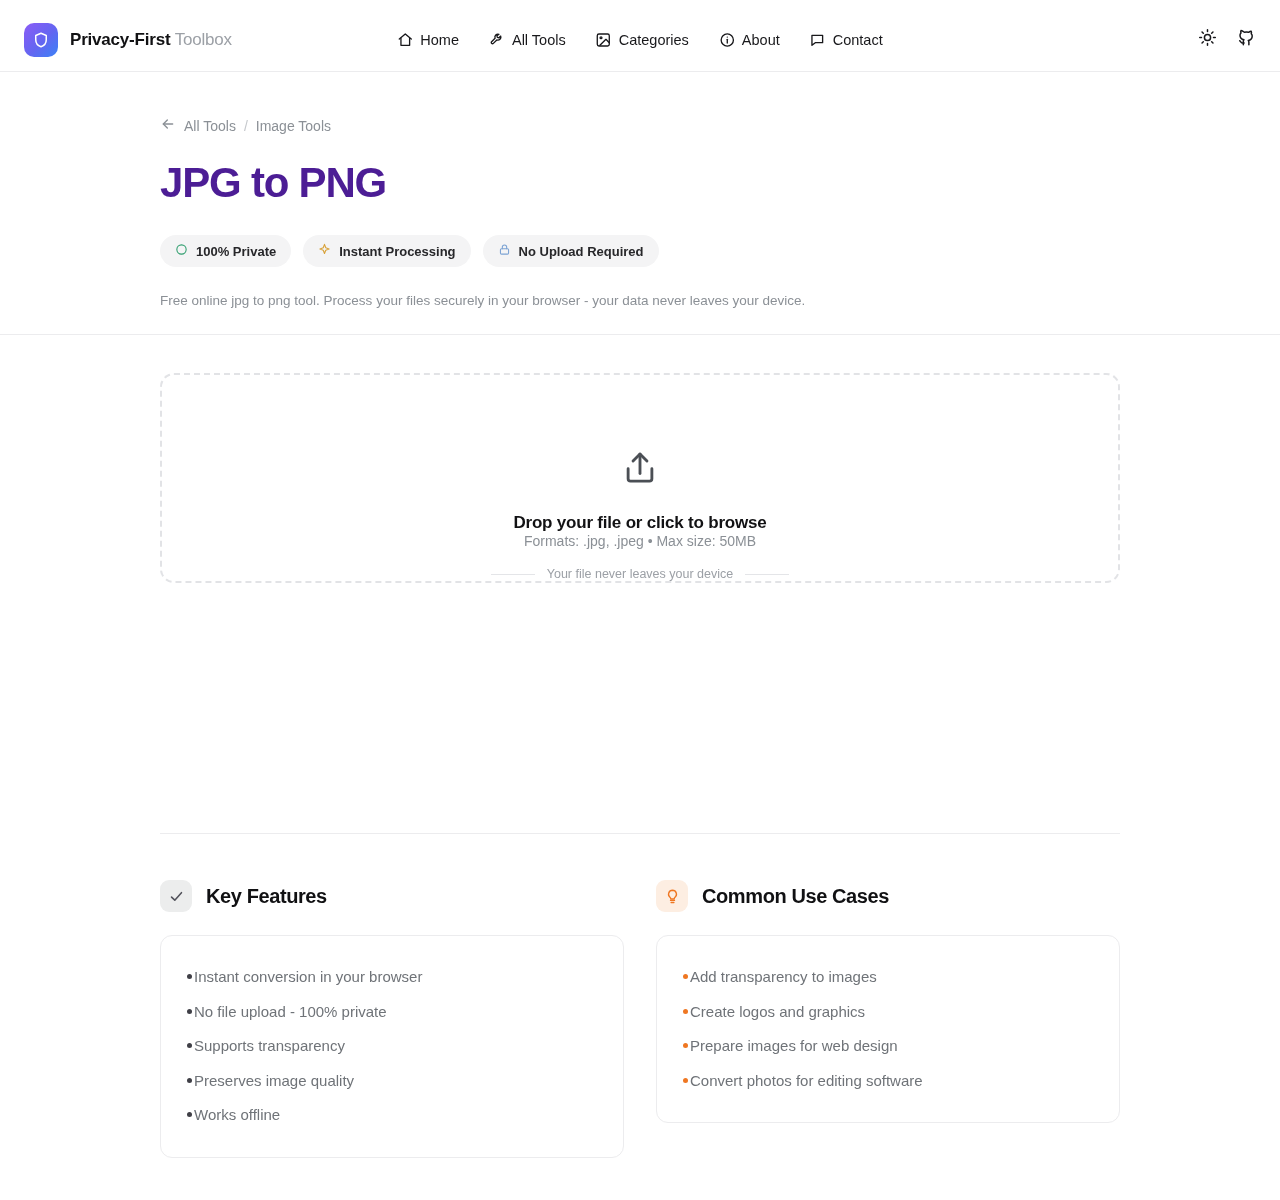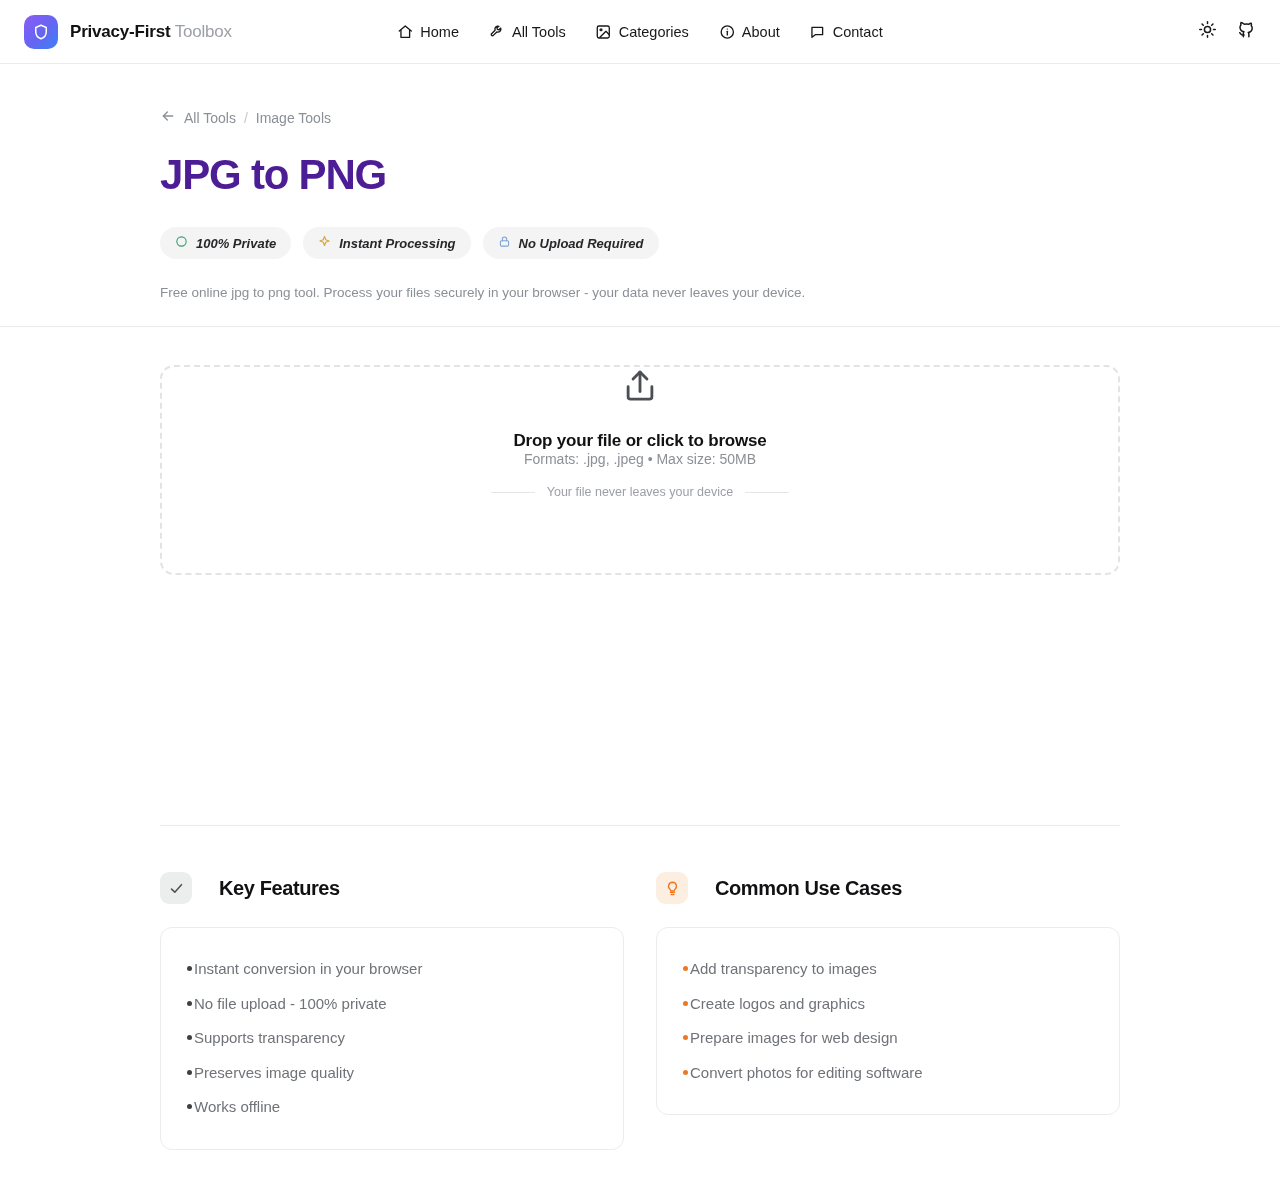--- a/index.html
+++ b/index.html
@@ -12,20 +12,21 @@
   }
 
   
   .header {
     height:64px;
     border-bottom:1px solid #ececee;
     display:flex; align-items:center;
     padding:0 24px;
     position:relative;
     background:#fff;
+    margin-top:8px;
   }
   .brand { display:flex; align-items:center; gap:12px; }
   .brand-logo {
     width:34px; height:34px; border-radius:10px;
     background:linear-gradient(135deg,#8b5cf6 0%,#6366f1 55%,#3b82f6 100%);
     display:flex; align-items:center; justify-content:center;
     flex:none;
   }
   .brand-text { font-size:17px; letter-spacing:-0.2px; white-space:nowrap; }
   .brand-strong { font-weight:700; color:#111113; }
@@ -70,37 +71,36 @@
     max-width:880px;
   }
 
   .badges { display:flex; gap:12px; margin-top:30px; }
   .badge {
     display:flex; align-items:center; gap:8px;
     background:#f4f4f5; border-radius:999px;
     padding:8px 15px;
     font-size:13px; font-weight:600; color:#27272a;
     white-space:nowrap;
-    font-style:italic;
   }
 
   .sub-note {
     margin-top:26px; font-size:13.5px; color:#8b9096;
   }
 
   .hero-rule { margin-top:26px; border-top:1px solid #ececee; }
 
   
   .dz-section { padding-top:38px; }
   .dropzone {
     border:2px dashed #e2e3e6;
     border-radius:14px;
     height:210px;
     display:flex; flex-direction:column;
-    align-items:center; justify-content:flex-start;
+    align-items:center; justify-content:flex-end;
     cursor:pointer;
     background:#fff;
   }
   .dz-icon { margin-bottom:22px; }
   .dz-title { font-size:17px; font-weight:700; color:#121214; letter-spacing:-0.2px; }
   .dz-formats { font-size:14px; color:#8b9096; }
   .dz-assure {
     margin-top:18px; display:flex; align-items:center; gap:12px;
     font-size:12.5px; color:#9ca0a6;
   }
@@ -108,21 +108,21 @@
     content:""; display:block; width:44px; height:1px; background:#e4e5e8;
   }
 
   
   .info-section { margin-top:250px; }
   .info-rule { border-top:1px solid #ececee; }
   .info-grid {
     margin-top:46px;
     display:grid; grid-template-columns:1fr 1fr; gap:32px;
   }
-  .info-head { display:flex; align-items:center; gap:27px; }
+  .info-head { display:flex; align-items:center; gap:14px; }
   .info-chip {
     width:32px; height:32px; border-radius:9px;
     display:flex; align-items:center; justify-content:center; flex:none;
   }
   .chip-gray { background:#eceded; }
   .chip-orange { background:#fdeee2; }
   .info-title { font-size:20px; font-weight:700; color:#111113; letter-spacing:-0.4px; }
 
   .info-card {
     margin-top:23px;

